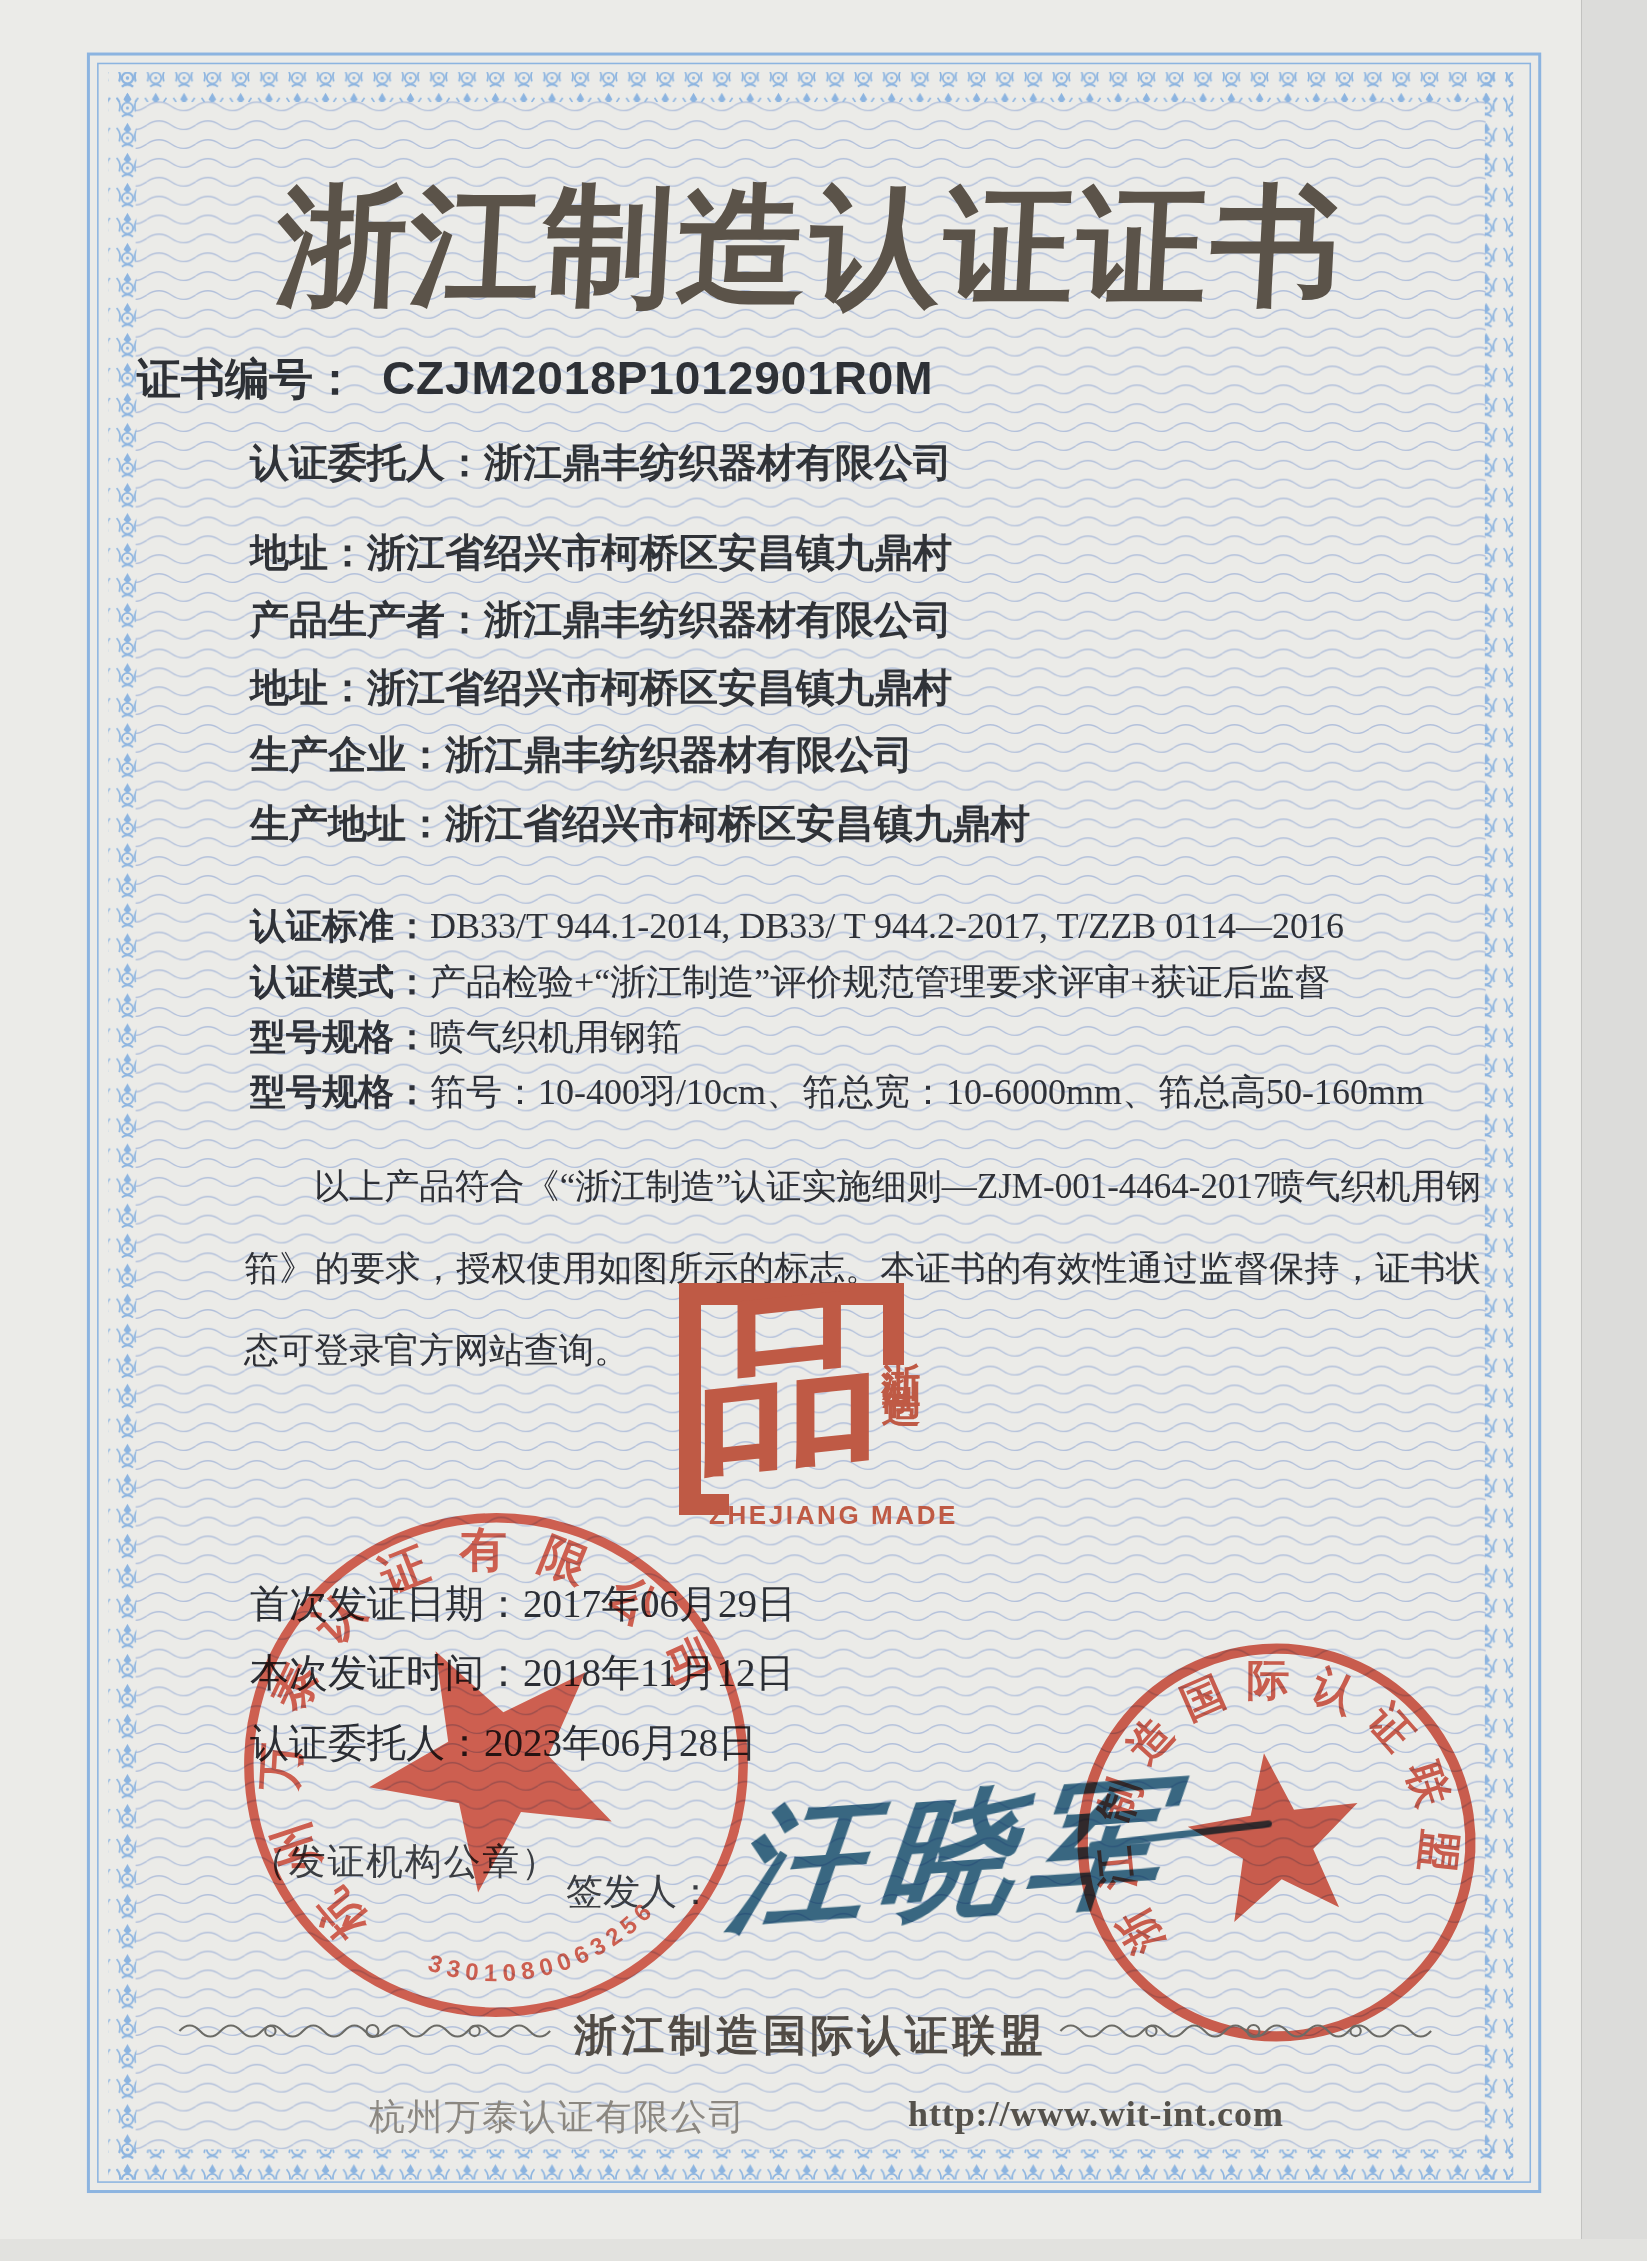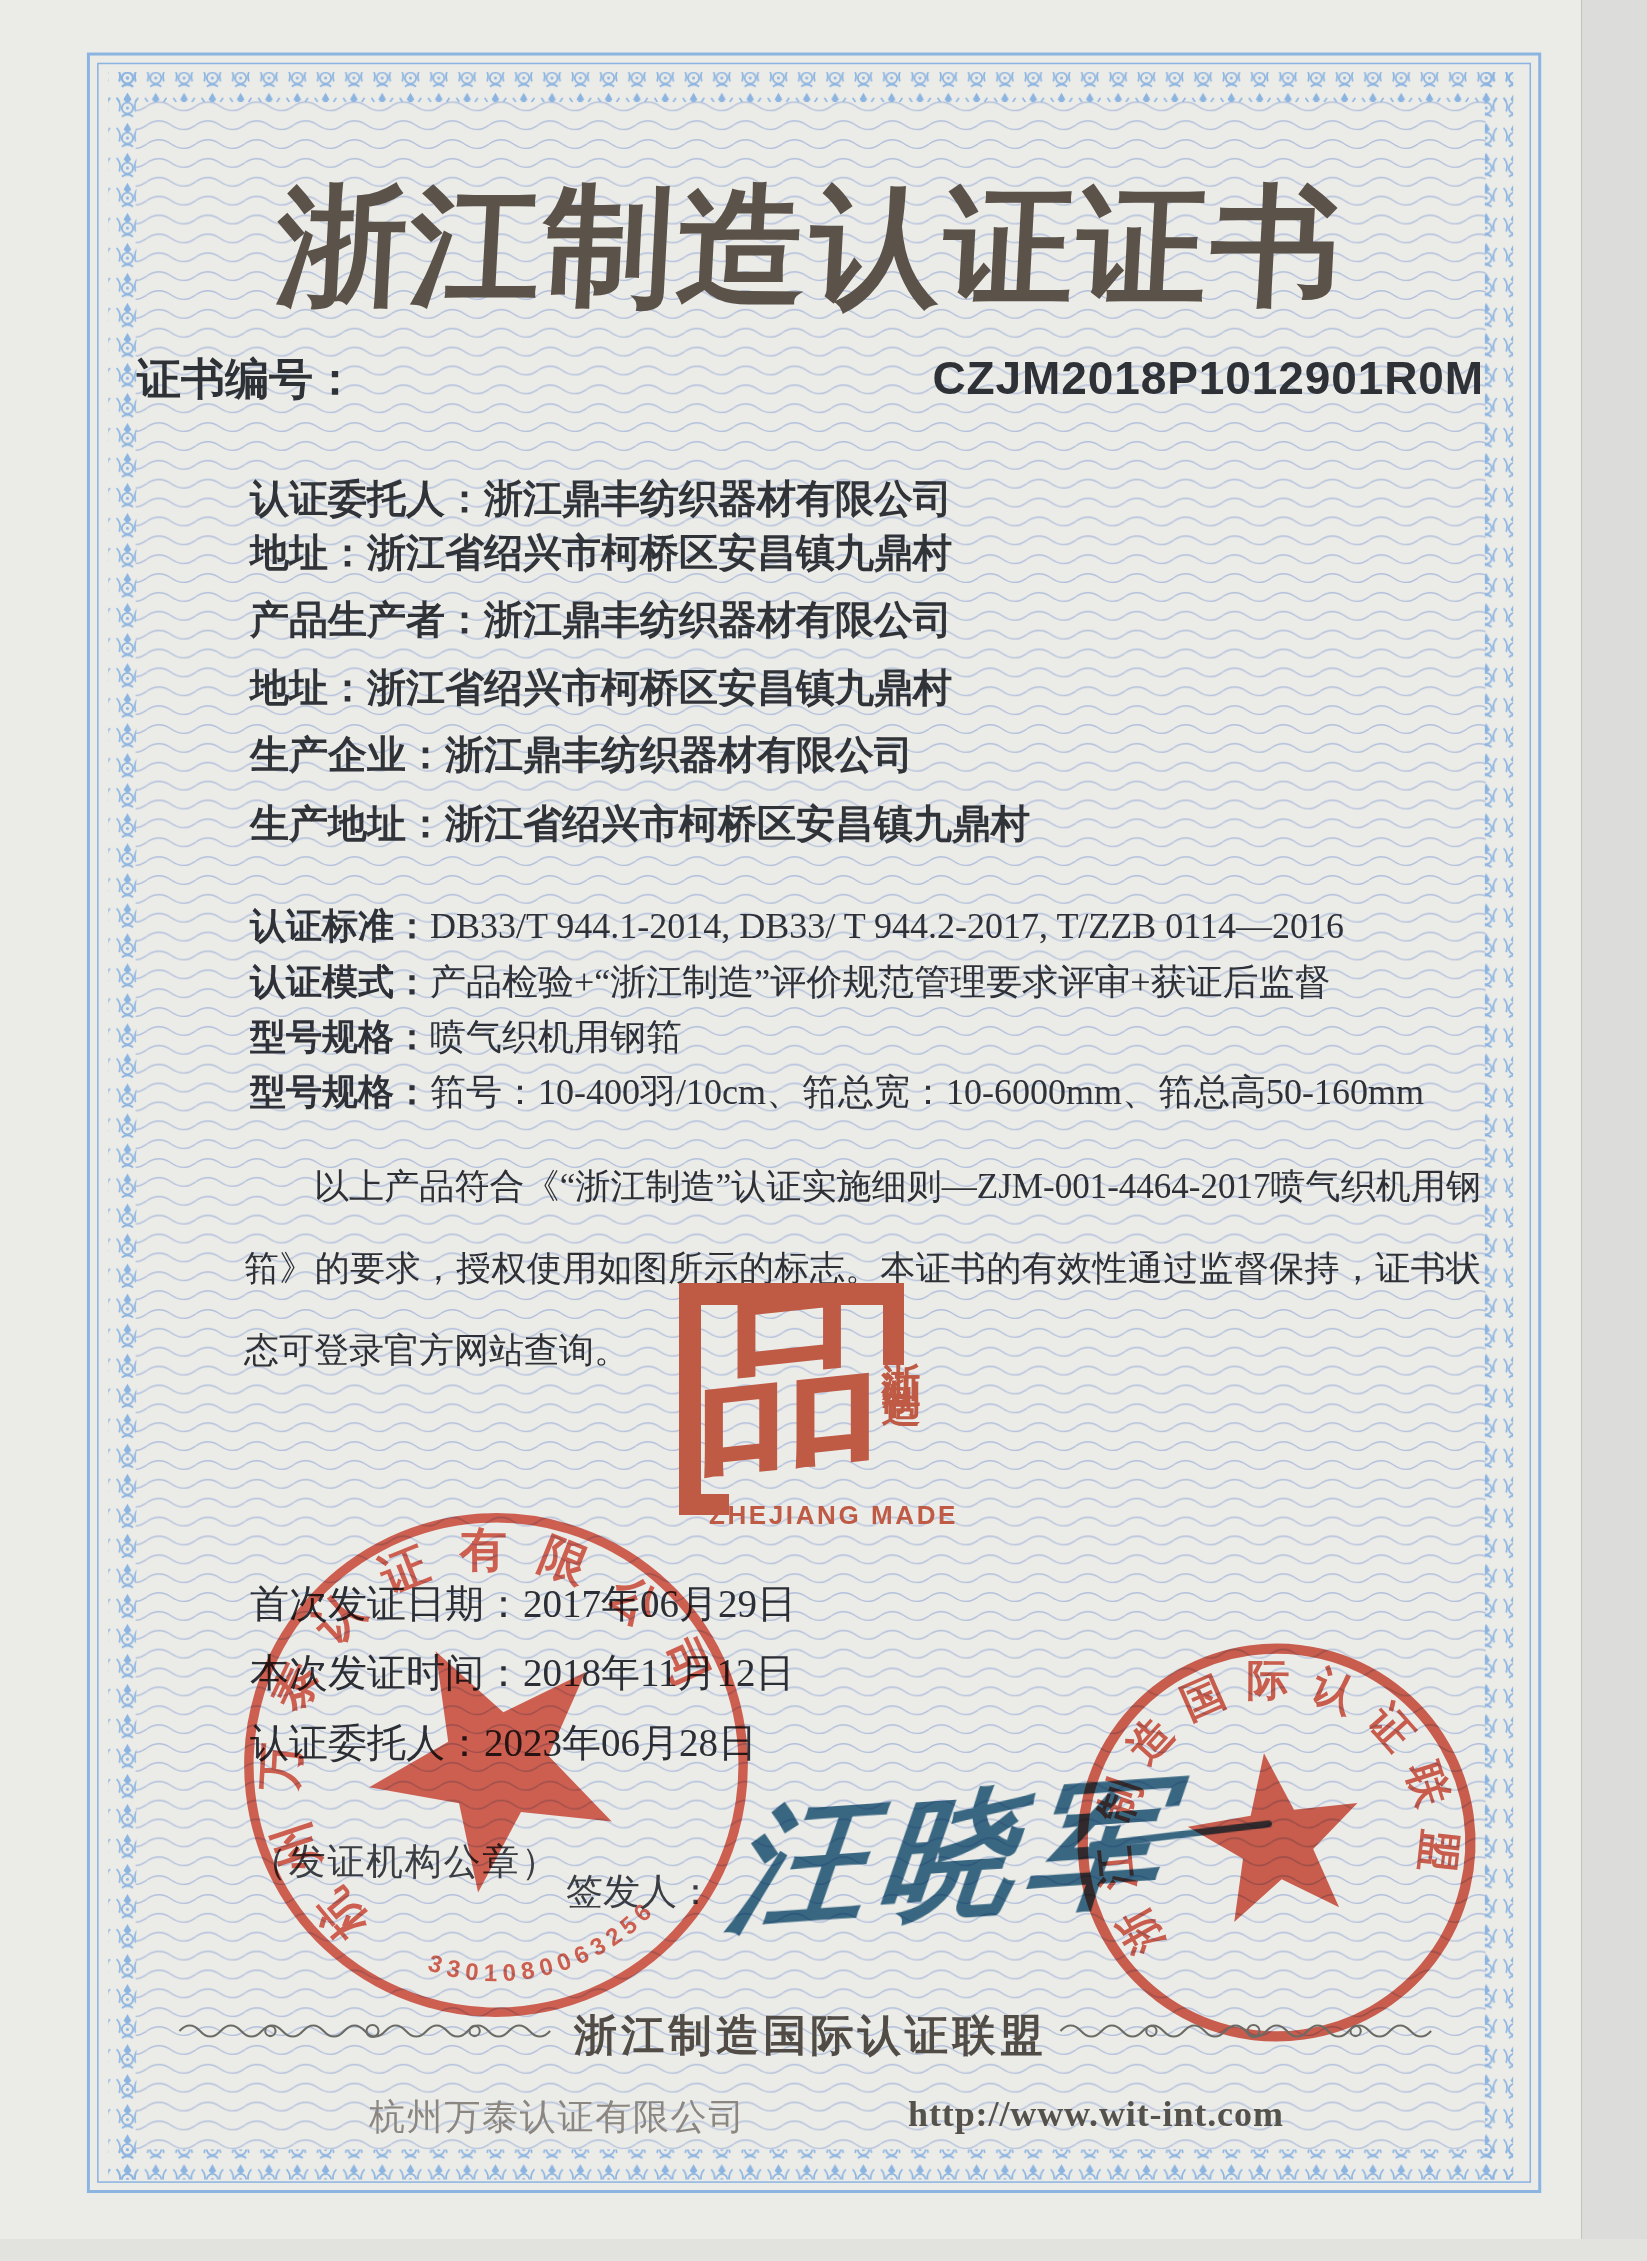--- a/index.html
+++ b/index.html
@@ -9,21 +9,21 @@
   
   .scan-edge-right{position:absolute;top:0;right:0;width:65px;height:100%;
         background:#dcdcda;border-left:1.7px solid #c2c2c0;}
   .scan-edge-bottom{position:absolute;left:0;bottom:0;width:100%;height:22px;background:#e2e2df;}
   
   .bg-svg{position:absolute;left:0;top:0;}
   
   .title{left:137px;top:160px;width:1347px;text-align:center;
          font-size:130px;font-weight:bold;letter-spacing:3.4px;color:#5b5349;
          transform:skewX(-3deg);font-family:"Liberation Serif", serif;white-space:nowrap;}
-  .certno{left:137px;top:350px;width:1347px;display:flex;justify-content:space-between;align-items:baseline;gap:12px;}
+  .certno{left:137px;top:350px;width:1347px;display:flex;justify-content:flex-start;align-items:baseline;gap:25px;}
   .certno .lab{font-family:"Liberation Sans", sans-serif;font-weight:bold;font-size:44px;color:#2e3136;}
   .certno .val{font-family:"Liberation Sans", sans-serif;font-weight:bold;font-size:46px;
                letter-spacing:0.9px;color:#2e3136;}
   .info-line{left:250px;white-space:nowrap;font-family:"Liberation Sans", sans-serif;
              font-weight:bold;font-size:39px;color:#303338;}
   .spec-line{left:250px;white-space:nowrap;font-size:36px;color:#2e3138;}
   .spec-line .lab{font-weight:bold;}
   .statement{left:244px;top:1146px;width:1237px;font-size:35px;line-height:82px;
              text-align:justify;text-indent:2em;color:#2e3036;}
   .date-line{left:250px;white-space:nowrap;font-size:39px;color:#2b2e34;}
@@ -89,21 +89,21 @@
     <rect x="1731" y="84" width="33" height="2457" fill="url(#orn)"></rect>
   </svg>
 
   <div class="abs title">浙江制造认证证书</div>
 
   <div class="abs certno">
     <span class="lab">证书编号：</span>
     <span class="val">CZJM2018P1012901R0M</span>
   </div>
 
-  <div class="abs info-line" style="top:472px">
+  <div class="abs info-line" style="top:436px">
     <span>认证委托人：</span><span>浙江鼎丰纺织器材有限公司</span>
   </div>
   <div class="abs info-line" style="top:526px">
     <span>地址：</span><span>浙江省绍兴市柯桥区安昌镇九鼎村</span>
   </div>
   <div class="abs info-line" style="top:593px">
     <span>产品生产者：</span><span>浙江鼎丰纺织器材有限公司</span>
   </div>
   <div class="abs info-line" style="top:661px">
     <span>地址：</span><span>浙江省绍兴市柯桥区安昌镇九鼎村</span>

